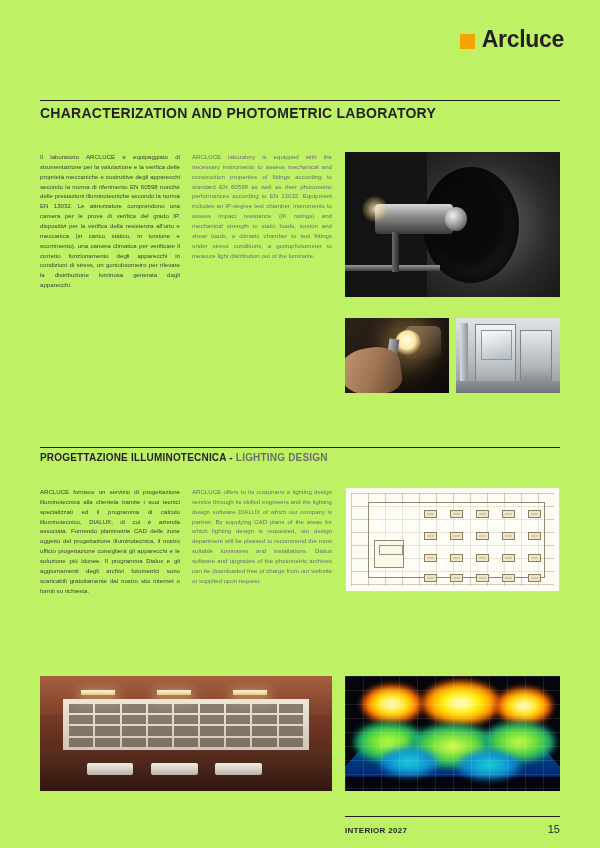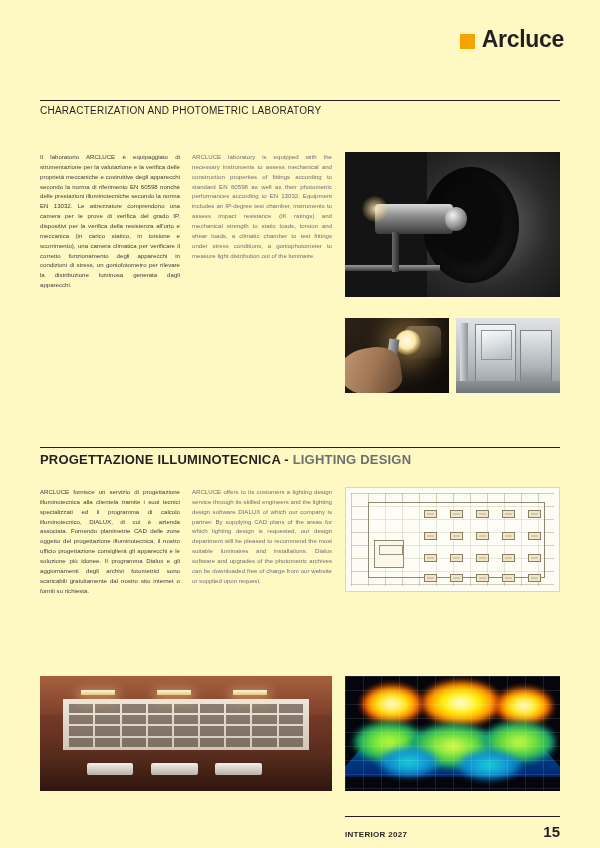--- a/index.html
+++ b/index.html
@@ -8,21 +8,21 @@
     height: 848px;
     background: #ffffff;
     font-family: "Liberation Sans", sans-serif;
     color: #231f20;
     overflow: hidden;
   }
   .page {
     position: relative;
     width: 600px;
     height: 848px;
-    background: #fef9c3;
+    background: #bef264;
   }
 
   
   .logo {
     position: absolute;
     top: 26px;
     right: 36px;
     display: flex;
     align-items: center;
     gap: 7px;
@@ -49,22 +49,22 @@
     width: 520px;
   }
   .section1-head .line1 {
     font-size: 8.7px;
     font-weight: bold;
     letter-spacing: 0.25px;
     color: #231f20;
     text-transform: uppercase;
   }
   .section1-head .line2 {
-    font-size: 10px;
-    font-weight: normal;
+    font-size: 14px;
+    font-weight: bold;
     letter-spacing: 0.25px;
     color: #231f20;
     margin-top: 2px;
     text-transform: uppercase;
   }
   .rule-top {
     position: absolute;
     left: 40px;
     top: 100px;
     width: 520px;
@@ -218,21 +218,21 @@
     top: 447px;
     width: 520px;
     height: 1px;
     background: #231f20;
   }
   .section2-head {
     position: absolute;
     left: 40px;
     top: 452px;
     width: 520px;
-    font-size: 13px;
+    font-size: 10px;
     font-weight: bold;
     letter-spacing: 0.2px;
   }
   .section2-head .it { color: #231f20; }
   .section2-head .en { color: #6d6e71; }
 
   
   .col-it-2 {
     position: absolute;
     left: 40px;
@@ -386,22 +386,22 @@
     justify-content: space-between;
     align-items: baseline;
   }
   .footer-label {
     font-size: 8px;
     font-weight: bold;
     letter-spacing: 0.3px;
     color: #231f20;
   }
   .footer-page {
-    font-size: 15px;
-    font-weight: bold;
+    font-size: 11px;
+    font-weight: normal;
     color: #231f20;
   }
 </style>
 </head>
 <body>
 
 <div class="page">
 
   <div class="logo">
     <span class="logo-mark"></span>

